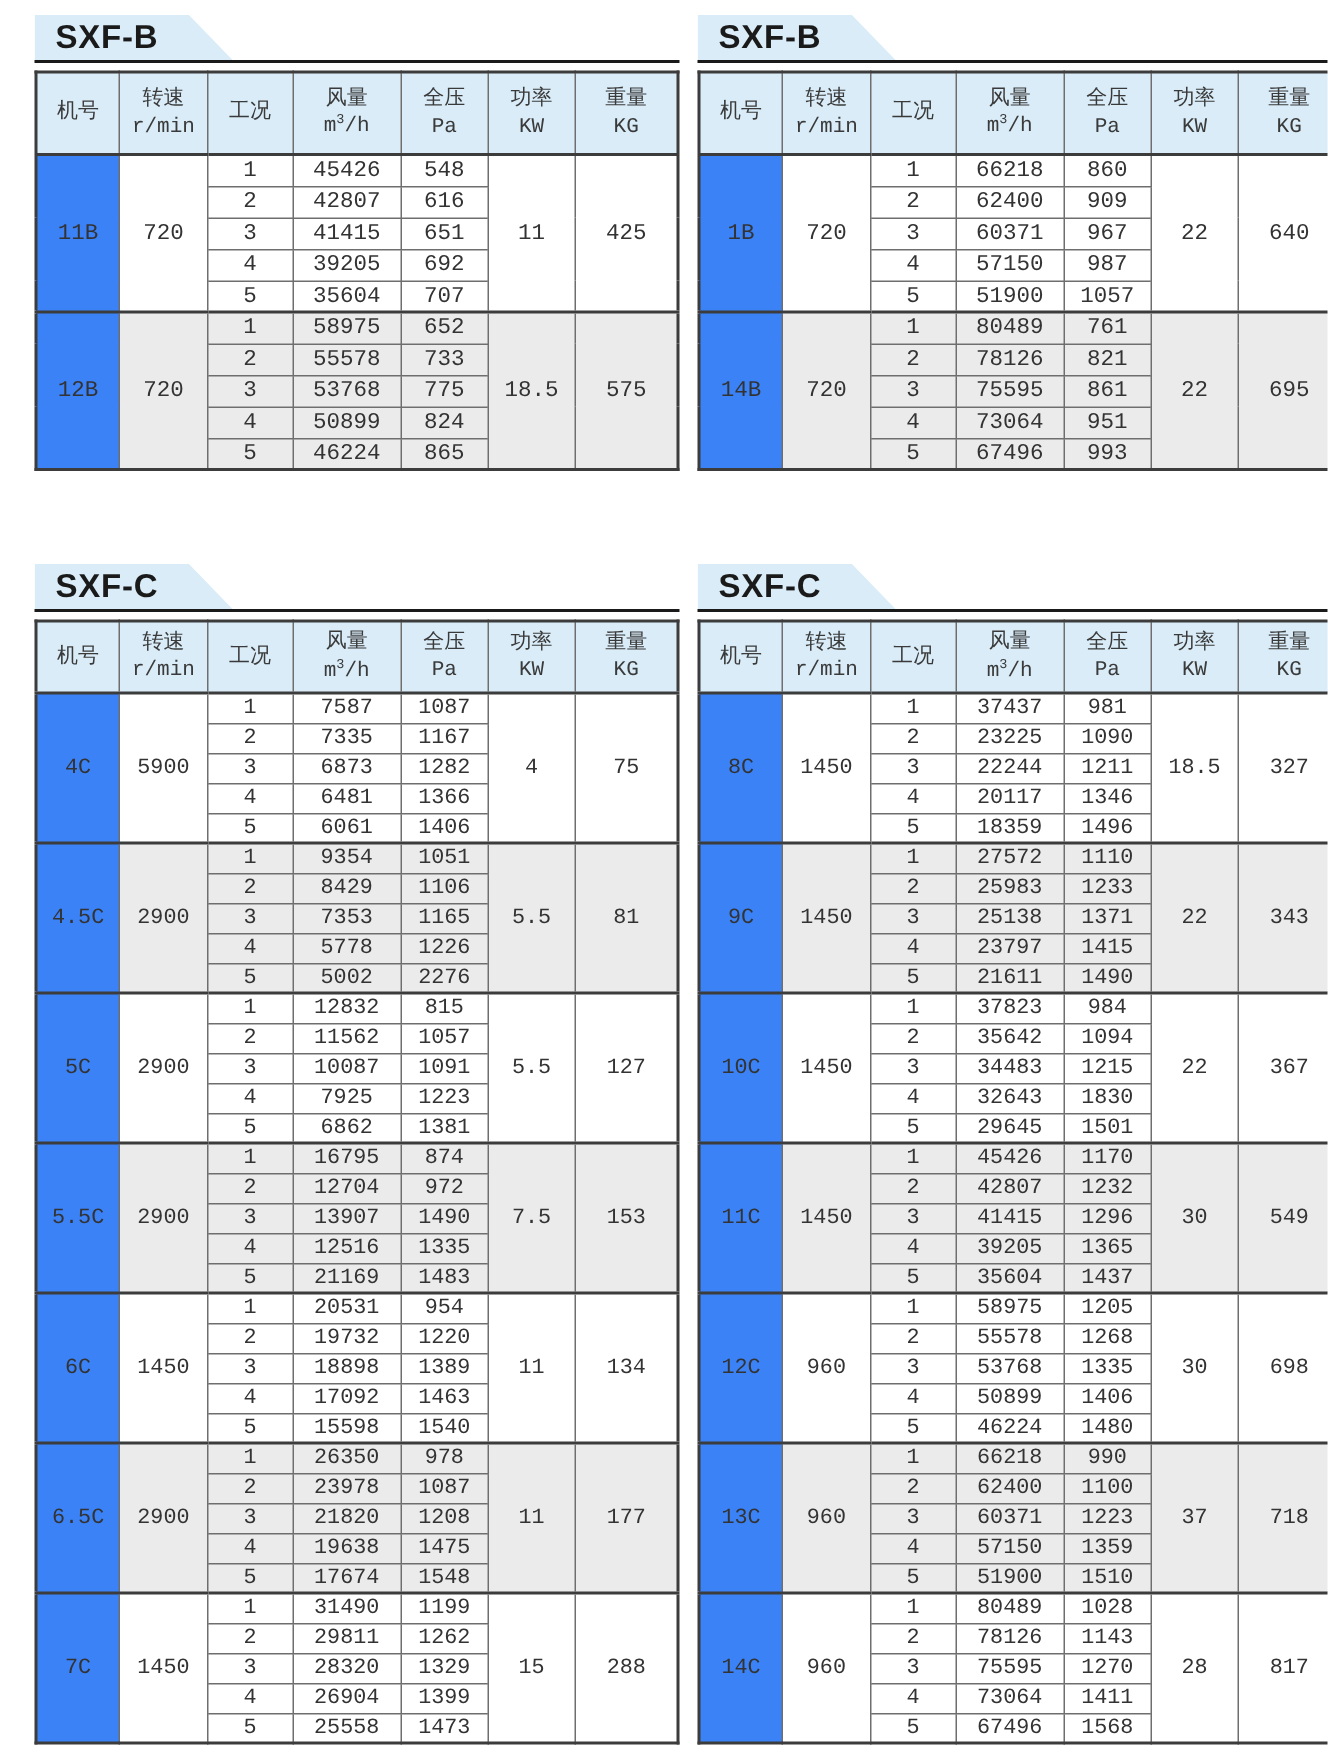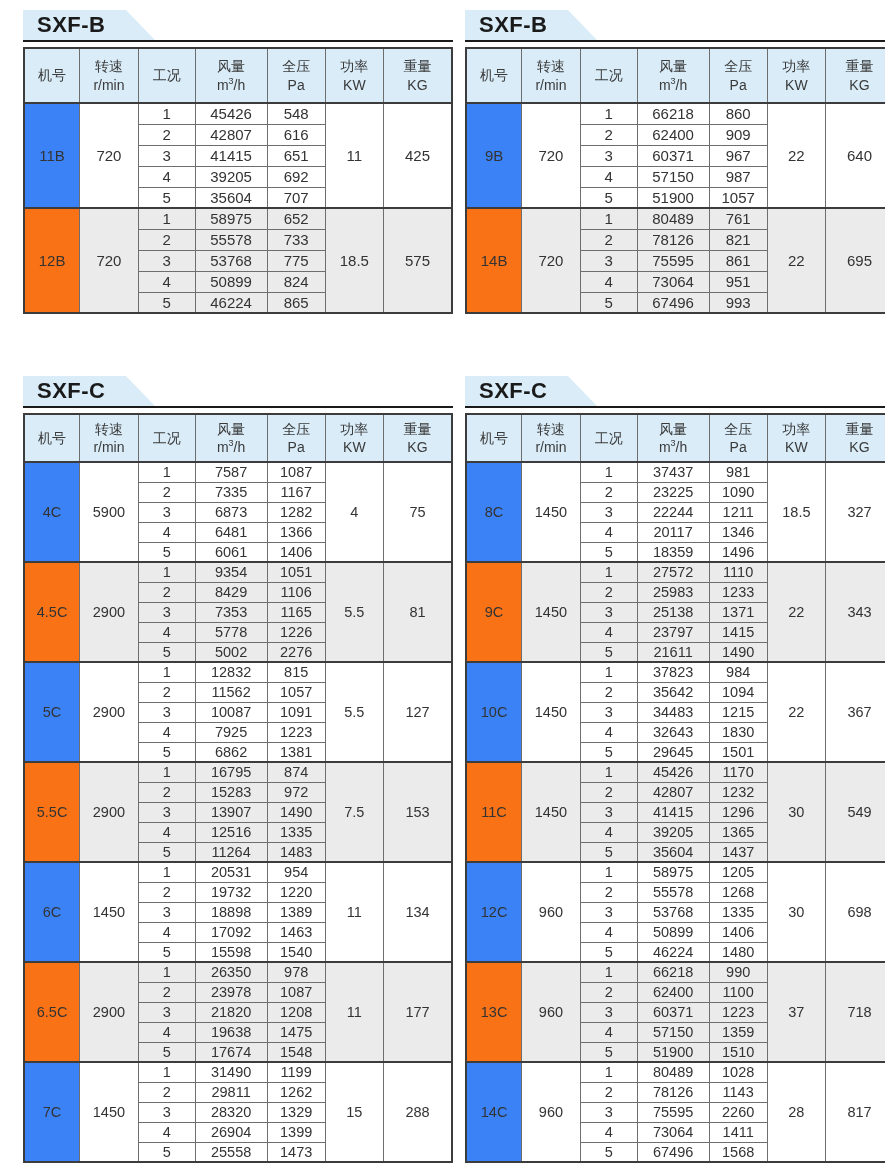--- a/index.html
+++ b/index.html
@@ -32,20 +32,21 @@
     font-weight: bold;
     color: #1a1a1a;
     letter-spacing: 0.5px;
   }
   .rule { border-bottom: 2px solid #1a1a1a; width: 100%; }
   table.spec {
     width: 100%;
     border-collapse: collapse;
     margin-top: 5px;
     table-layout: fixed;
+    font-family: Liberation Mono, monospace;
   }
   table.spec th, table.spec td {
     border: 1px solid #6e6e6e;
     text-align: center;
     vertical-align: middle;
   }
   table.spec th {
     background: #d9ecf8;
     font-weight: normal;
     font-size: 14px;
@@ -54,21 +55,21 @@
     height: 55px;
     border-bottom: 2px solid #3c3c3c;
   }
   table.spec td { font-size: 15px; height: 21px; padding: 0 2px; }
   table.spec.compact td { font-size: 14.5px; height: 20px; }
   table.spec.compact th { height: 48px; }
   table.spec { border: 2px solid #3c3c3c; }
   tr.group-start td { border-top: 2px solid #3c3c3c; }
   td.model-cell { background: #3b82f6; }
   tbody.shade td { background: #ebebeb; }
-  tbody.shade td.model-cell { background: #f97316; }
+  tbody.shade td.model-cell { background: #3b82f6; }
   sup { font-size: 9px; }
   col.c-model  { width: 13%; }
   col.c-speed  { width: 13.7%; }
   col.c-cond   { width: 13.3%; }
   col.c-flow   { width: 16.8%; }
   col.c-press  { width: 13.6%; }
   col.c-power  { width: 13.6%; }
   col.c-weight { width: 16%; }
 </style>
 </head>
@@ -187,21 +188,21 @@
               <th>转速<br>r/min</th>
               <th>工况</th>
               <th>风量<br>m<sup>3</sup>/h</th>
               <th>全压<br>Pa</th>
               <th>功率<br>KW</th>
               <th>重量<br>KG</th>
             </tr>
           </thead>
       <tbody class="">
             <tr class="group-start">
-        <td class="model-cell" rowspan="5">9B</td>
+        <td class="model-cell" rowspan="5">1B</td>
         <td rowspan="5">720</td>
         <td>1</td>
         <td>66218</td>
         <td>860</td>
         <td rowspan="5">22</td>
         <td rowspan="5">640</td>
             </tr>
             <tr class="">
         <td>2</td>
         <td>62400</td>
@@ -380,36 +381,36 @@
         <td class="model-cell" rowspan="5">5.5C</td>
         <td rowspan="5">2900</td>
         <td>1</td>
         <td>16795</td>
         <td>874</td>
         <td rowspan="5">7.5</td>
         <td rowspan="5">153</td>
             </tr>
             <tr class="">
         <td>2</td>
-        <td>15283</td>
+        <td>12704</td>
         <td>972</td>
             </tr>
             <tr class="">
         <td>3</td>
         <td>13907</td>
         <td>1490</td>
             </tr>
             <tr class="">
         <td>4</td>
         <td>12516</td>
         <td>1335</td>
             </tr>
             <tr class="">
         <td>5</td>
-        <td>11264</td>
+        <td>21169</td>
         <td>1483</td>
             </tr>
           </tbody>
           <tbody class="">
             <tr class="group-start">
         <td class="model-cell" rowspan="5">6C</td>
         <td rowspan="5">1450</td>
         <td>1</td>
         <td>20531</td>
         <td>954</td>
@@ -724,21 +725,21 @@
         <td rowspan="5">817</td>
             </tr>
             <tr class="">
         <td>2</td>
         <td>78126</td>
         <td>1143</td>
             </tr>
             <tr class="">
         <td>3</td>
         <td>75595</td>
-        <td>2260</td>
+        <td>1270</td>
             </tr>
             <tr class="">
         <td>4</td>
         <td>73064</td>
         <td>1411</td>
             </tr>
             <tr class="">
         <td>5</td>
         <td>67496</td>
         <td>1568</td>

